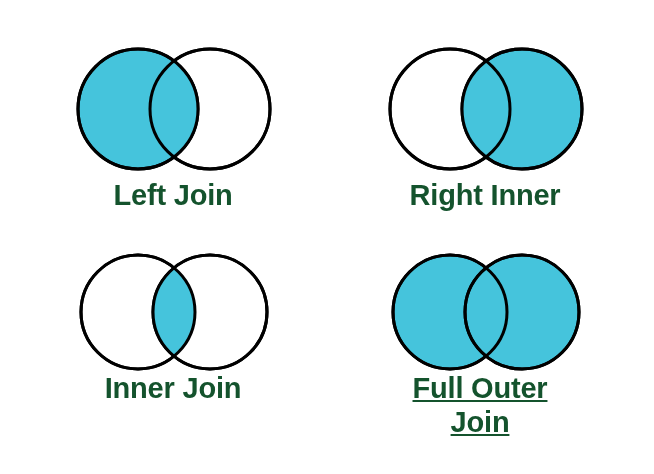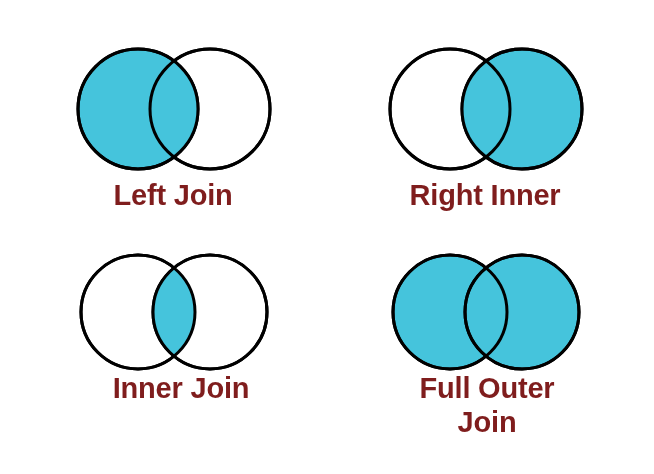--- a/index.html
+++ b/index.html
@@ -33,39 +33,39 @@
   }
 
   .venn-label {
     position: absolute;
     text-align: center;
     font-family: "Liberation Sans", sans-serif;
     font-weight: bold;
     font-size: 29px;
     line-height: 34px;
     letter-spacing: -0.2px;
-    color: #7f1d1d;
+    color: #14532d;
     white-space: pre-line;
   }
 
   
   #group-left-join { left: 73px; top: 43px; }
   #label-left-join { left: 33px; top: 178px; width: 280px; }
 
   
   #group-right-join { left: 385px; top: 43px; }
   #label-right-join { left: 345px; top: 178px; width: 280px; }
 
   
   #group-inner-join { left: 73px; top: 249px; }
-  #label-inner-join { left: 41px; top: 371px; width: 280px; }
+  #label-inner-join { left: 33px; top: 371px; width: 280px; }
 
   
   #group-full-outer-join { left: 385px; top: 249px; }
-  #label-full-outer-join { left: 347px; top: 371px; width: 280px; }
+  #label-full-outer-join { left: 340px; top: 371px; width: 280px; text-decoration: underline; }
 </style>
 </head>
 <body>
 
 <div id="canvas">
 
   <div class="venn-group" id="group-left-join">
     <svg class="venn-svg" width="202" height="132" viewBox="0 0 202 132">
       <defs>
         <clipPath id="clip-lj-left">

